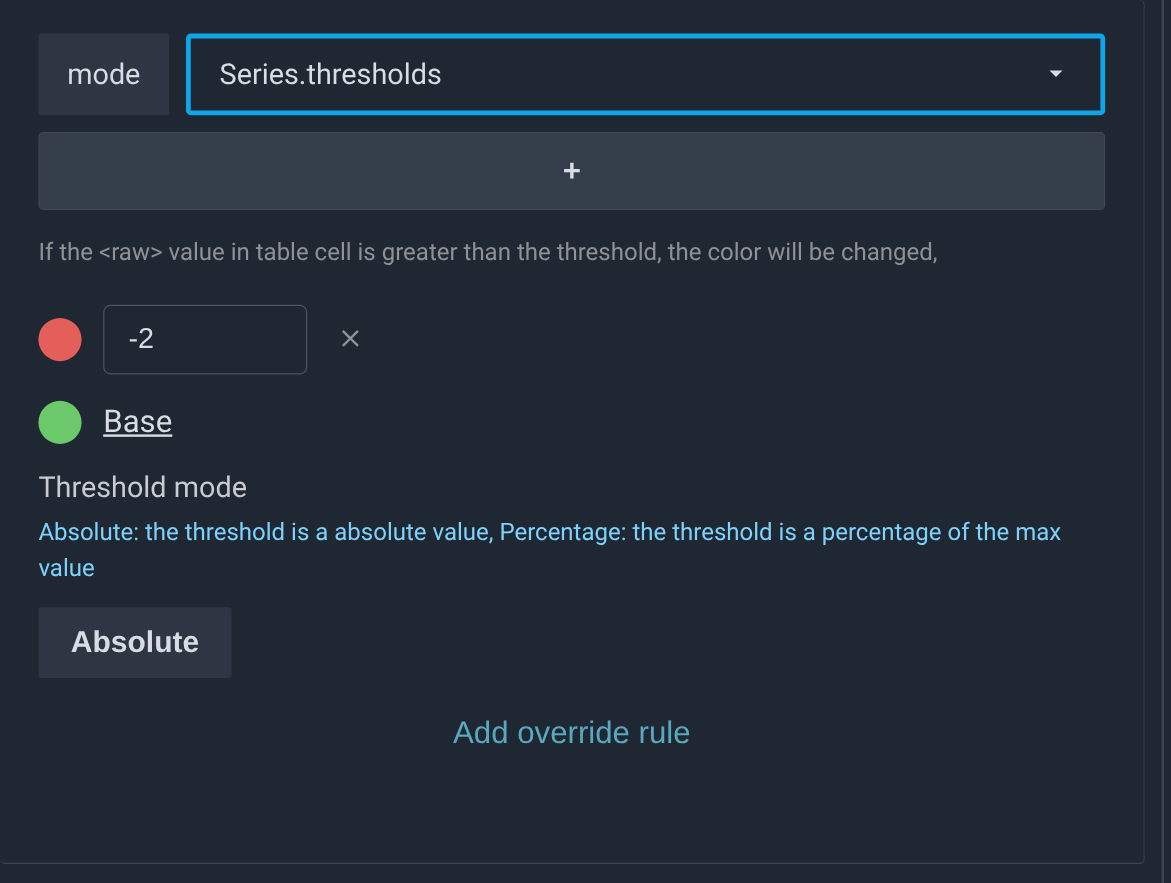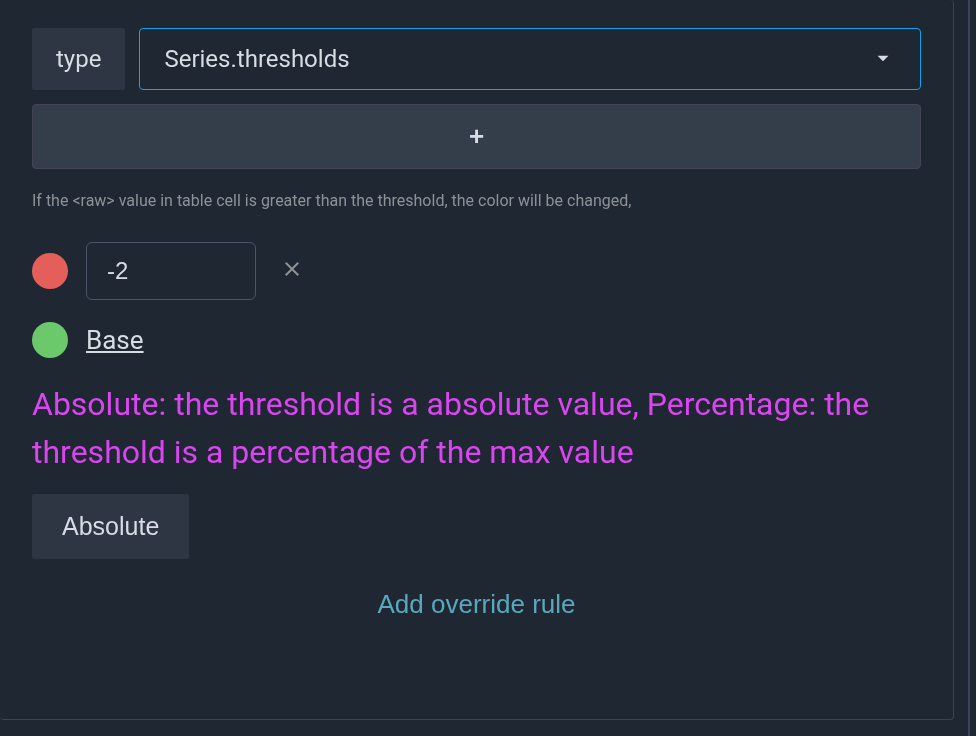--- a/index.html
+++ b/index.html
@@ -65,21 +65,21 @@
       background: #2d3642;
       padding: 16px 24px;
       font-size: 24px;
       color: #d8dce3;
       border-radius: 2px;
       display: flex;
       align-items: center;
     }
     .type-select {
       flex: 1;
-      border: 1px solid #0ea5e9;
+      border: 4px solid #0ea5e9;
       border-radius: 4px;
       padding: 16px 24px;
       font-size: 24px;
       color: #d8dce3;
       display: flex;
       justify-content: space-between;
       align-items: flex-start;
       cursor: pointer;
     }
     .add-threshold-btn {
@@ -92,21 +92,21 @@
       font-weight: 600;
       color: #d8dce3;
       cursor: pointer;
       display: flex;
       justify-content: center;
       align-items: center;
       gap: 6px;
       margin-bottom: 20px;
     }
     .help-text {
-      font-size: 16px;
+      font-size: 20px;
       color: #8e9297;
       line-height: 1.55;
       margin-bottom: 28px;
     }
     .threshold-row {
       display: flex;
       align-items: center;
       gap: 18px;
       margin-bottom: 22px;
     }
@@ -148,36 +148,36 @@
       color: #d8dce3;
       text-decoration: underline;
     }
     .section-label {
       font-size: 24px;
       color: #c8ccd2;
       margin-bottom: 8px;
       margin-top: 6px;
     }
     .section-help {
-      font-size: 32px;
-      color: #d946ef;
+      font-size: 20px;
+      color: #7dd3fc;
       line-height: 1.5;
       margin-bottom: 18px;
     }
     .mode-buttons {
       display: flex;
       gap: 14px;
       margin-bottom: 30px;
     }
     .mode-btn {
       padding: 14px 26px;
       font-size: 25px;
-      font-weight: 400;
-      color: #d8dce3;
-      border: 4px solid #e5e5e5;
+      font-weight: 700;
+      color: #d8dce3;
+      border: 1px solid #e5e5e5;
       background: transparent;
       border-radius: 2px;
       cursor: pointer;
     }
     .mode-btn.active {
       background: #2d3642;
       border-color: #2d3642;
     }
     .add-override-link {
       display: block;
@@ -196,21 +196,21 @@
       height: 26px;
     }
   </style>
 </head>
 <body>
 
 <div class="panel">
 
 
   <div class="type-row">
-    <div class="type-label">type</div>
+    <div class="type-label">mode</div>
     <div class="type-select">
       <span>Series.thresholds</span>
       <svg class="chevron-icon" viewBox="0 0 24 24" fill="currentColor">
           <path d="M7 10l5 5 5-5z"></path>
         </svg>
     </div>
   </div>
 
   <button class="add-threshold-btn">
     <span>+</span>
@@ -226,20 +226,21 @@
           <path d="M19 6.41L17.59 5 12 10.59 6.41 5 5 6.41 10.59 12 5 17.59 6.41 19 12 13.41 17.59 19 19 17.59 13.41 12z"></path>
         </svg>
     </button>
   </div>
 
   <div class="threshold-row">
     <div class="color-swatch color-green"></div>
     <div class="base-label">Base</div>
   </div>
 
+  <div class="section-label">Threshold mode</div>
   <div class="section-help">Absolute: the threshold is a absolute value, Percentage: the threshold is a percentage of the max value</div>
 
   <div class="mode-buttons">
     <button class="mode-btn active">Absolute</button>
   </div>
 
   <button class="add-override-link">Add override rule</button>
 
 </div>
 

